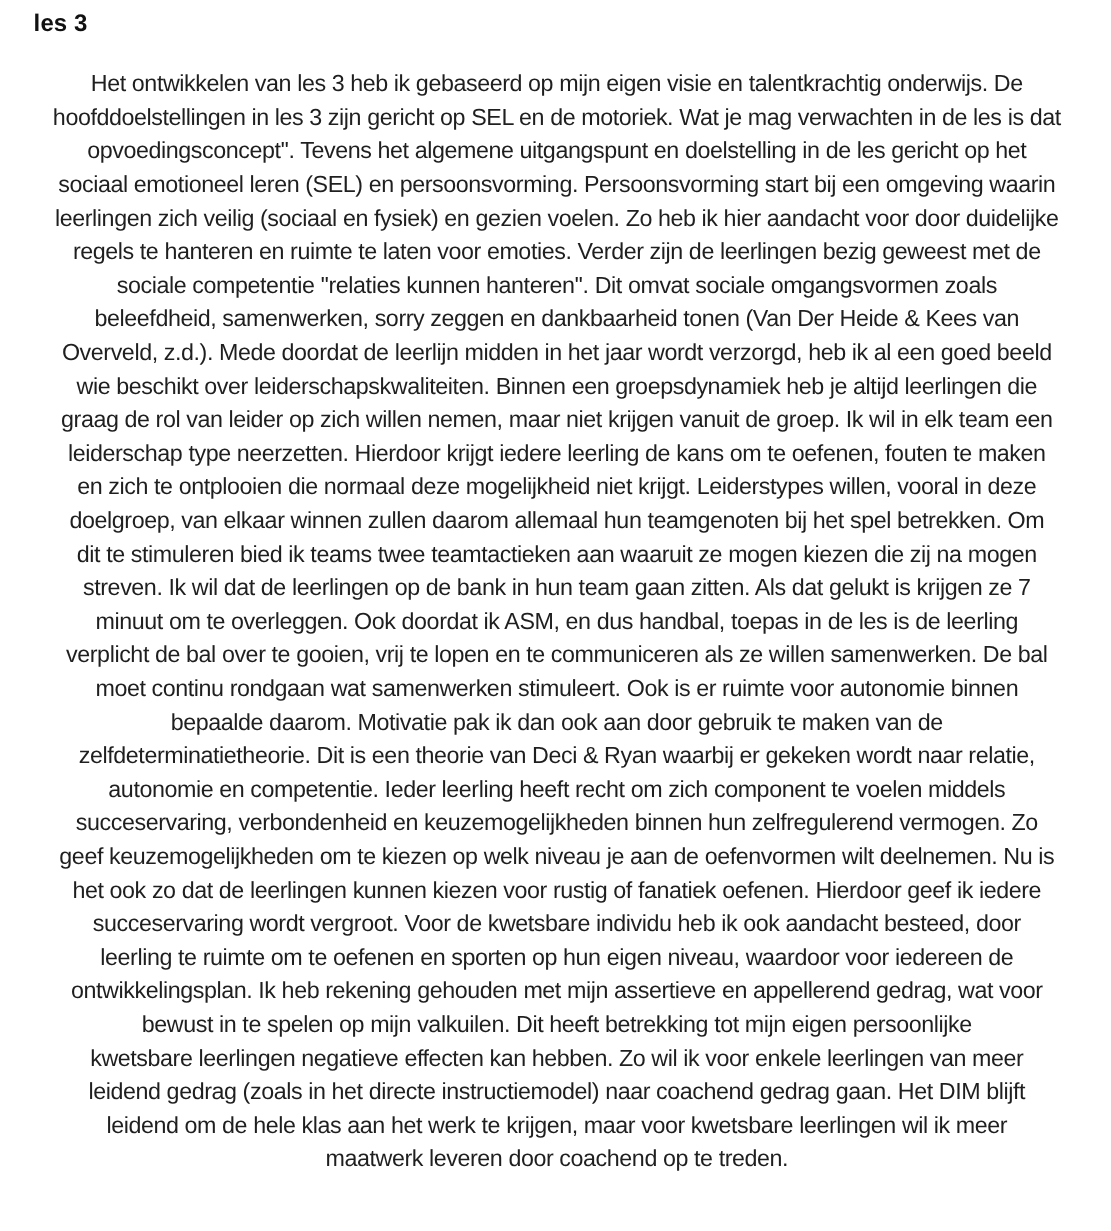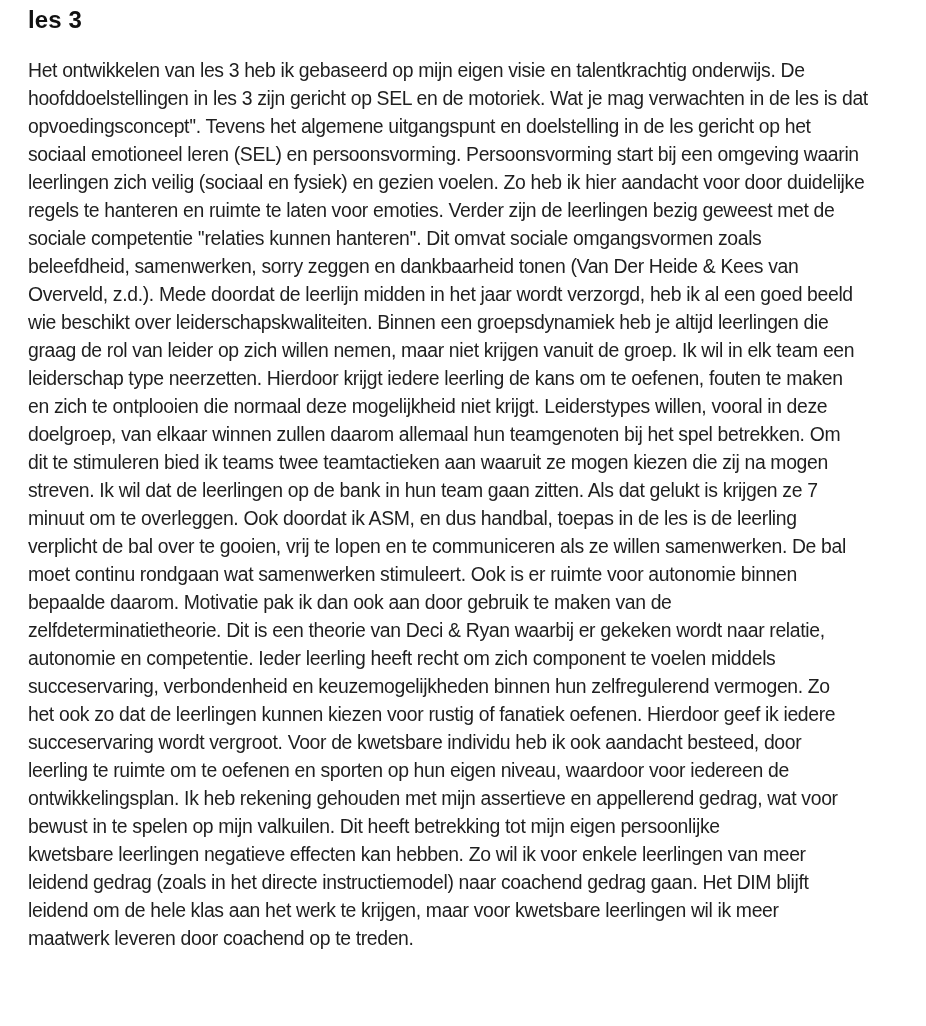--- a/index.html
+++ b/index.html
@@ -15,29 +15,30 @@
     color: #1f1f1f;
   }
   .page {
     box-sizing: border-box;
     width: 926px;
     height: 1026px;
     padding: 8px 26px 0 28px;
     background: #ffffff;
   }
   .doc-title {
-    font-size: 24px;
+    font-size: 20px;
     font-weight: 700;
     color: #111111;
     margin: 0 0 24px 0;
     line-height: 24px;
     letter-spacing: 0.1px;
   }
   .body-text {
     margin: 0;
+    text-align: center;
   }
   .text-line {
     font-size: 19.4px;
     line-height: 28px;
     letter-spacing: -0.35px;
     white-space: pre;
     color: #1f1f1f;
   }
 </style>
 </head>
@@ -63,20 +64,21 @@
       <div class="text-line">doelgroep, van elkaar winnen zullen daarom allemaal hun teamgenoten bij het spel betrekken. Om</div>
       <div class="text-line">dit te stimuleren bied ik teams twee teamtactieken aan waaruit ze mogen kiezen die zij na mogen</div>
       <div class="text-line">streven. Ik wil dat de leerlingen op de bank in hun team gaan zitten. Als dat gelukt is krijgen ze 7</div>
       <div class="text-line">minuut om te overleggen. Ook doordat ik ASM, en dus handbal, toepas in de les is de leerling</div>
       <div class="text-line">verplicht de bal over te gooien, vrij te lopen en te communiceren als ze willen samenwerken. De bal</div>
       <div class="text-line">moet continu rondgaan wat samenwerken stimuleert. Ook is er ruimte voor autonomie binnen</div>
       <div class="text-line">bepaalde daarom. Motivatie pak ik dan ook aan door gebruik te maken van de</div>
       <div class="text-line">zelfdeterminatietheorie. Dit is een theorie van Deci &amp; Ryan waarbij er gekeken wordt naar relatie,</div>
       <div class="text-line">autonomie en competentie. Ieder leerling heeft recht om zich component te voelen middels</div>
       <div class="text-line">succeservaring, verbondenheid en keuzemogelijkheden binnen hun zelfregulerend vermogen. Zo</div>
+      <div class="text-line">geef keuzemogelijkheden om te kiezen op welk niveau je aan de oefenvormen wilt deelnemen. Nu is</div>
       <div class="text-line">het ook zo dat de leerlingen kunnen kiezen voor rustig of fanatiek oefenen. Hierdoor geef ik iedere</div>
       <div class="text-line">succeservaring wordt vergroot. Voor de kwetsbare individu heb ik ook aandacht besteed, door</div>
       <div class="text-line">leerling te ruimte om te oefenen en sporten op hun eigen niveau, waardoor voor iedereen de</div>
       <div class="text-line">ontwikkelingsplan. Ik heb rekening gehouden met mijn assertieve en appellerend gedrag, wat voor</div>
       <div class="text-line">bewust in te spelen op mijn valkuilen. Dit heeft betrekking tot mijn eigen persoonlijke</div>
       <div class="text-line">kwetsbare leerlingen negatieve effecten kan hebben. Zo wil ik voor enkele leerlingen van meer</div>
       <div class="text-line">leidend gedrag (zoals in het directe instructiemodel) naar coachend gedrag gaan. Het DIM blijft</div>
       <div class="text-line">leidend om de hele klas aan het werk te krijgen, maar voor kwetsbare leerlingen wil ik meer</div>
       <div class="text-line">maatwerk leveren door coachend op te treden.</div>
     </div>

